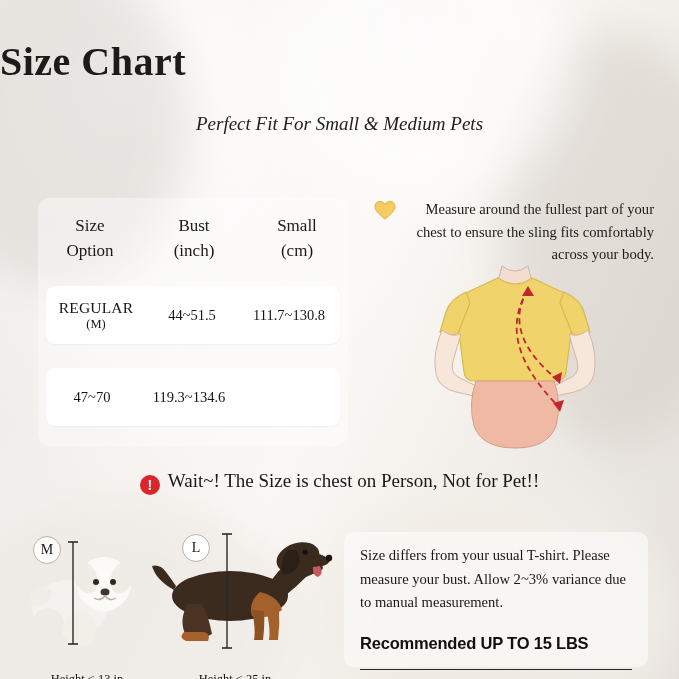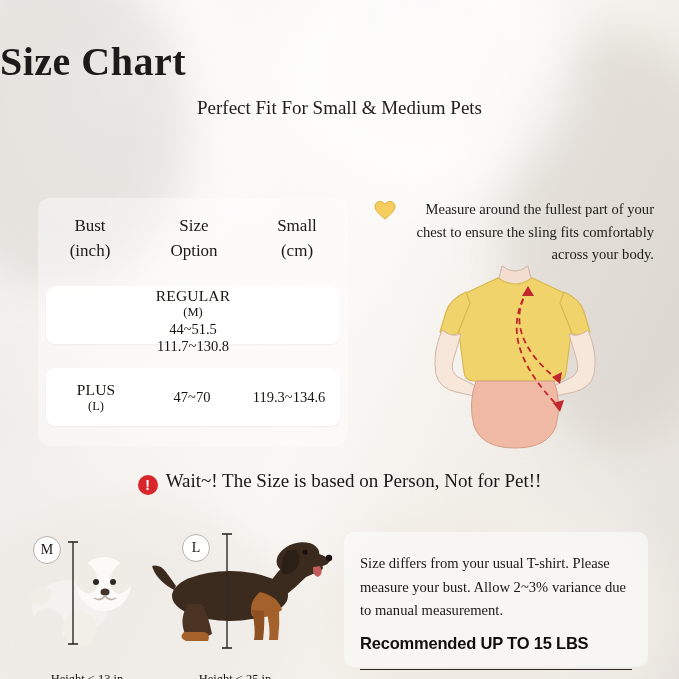--- a/index.html
+++ b/index.html
@@ -41,23 +41,24 @@
     font-family: "Liberation Serif", serif;
     font-weight: bold;
     font-size: 40px;
     letter-spacing: .5px;
     color: #1d1b1a;
     margin-top: 38px;
   }
   .subtitle {
     text-align: center;
     font-family: "Liberation Serif", serif;
+    font-style: italic;
     font-size: 19px;
     color: #23201e;
-    margin-top: 12px;
+    margin-top: 28px;
   }
 
   
   .table-card {
     position: absolute;
     left: 38px;
     top: 160px;
     width: 310px;
     height: 248px;
     background: rgba(255,255,255,0.42);
@@ -81,21 +82,21 @@
     position: absolute;
     left: 8px;
     width: 294px;
     height: 58px;
     background: rgba(255,255,255,0.92);
     border-radius: 9px;
     display: flex;
     align-items: center;
     box-shadow: 0 1px 2px rgba(0,0,0,.05);
   }
-  .row-1 { top: 88px; flex-direction: column; }
+  .row-1 { top: 88px; }
   .row-2 { top: 170px; }
   .cell {
     text-align: center;
     font-size: 15px;
     color: #17150f;
   }
   .cell-name { width: 100px; line-height: 1.25; }
   .cell-name .big { font-size: 15.5px; letter-spacing: .2px; }
   .cell-name .small { font-size: 12.5px; }
   .cell-inch { width: 92px; font-size: 14.5px; }
@@ -191,21 +192,20 @@
     border-radius: 10px;
   }
   .info-text {
     position: absolute;
     left: 360px;
     top: 506px;
     width: 276px;
     font-size: 14.6px;
     line-height: 1.62;
     color: #191715;
-    margin-top: 8px;
   }
   .rec {
     position: absolute;
     left: 360px;
     top: 596px;
     width: 272px;
     font-family: "Liberation Sans", sans-serif;
     font-weight: bold;
     font-size: 16.5px;
     letter-spacing: -0.2px;
@@ -226,48 +226,44 @@
   <div class="bg-blob blob-e"></div>
   <div class="bg-blob blob-f"></div>
 
   <div class="content">
 
     <div class="title">Size Chart</div>
     <div class="subtitle">Perfect Fit For Small &amp; Medium Pets</div>
 
     <div class="table-card">
       <div class="thead">
+        <div class="th th-size">
+          <div>Size</div>
+          <div>Option</div>
+        </div>
         <div class="th th-bust">
           <div>Bust</div>
           <div>(inch)</div>
-        </div>
-        <div class="th th-size">
-          <div>Size</div>
-          <div>Option</div>
         </div>
         <div class="th th-cm">
           <div>Small</div>
           <div>(cm)</div>
         </div>
       </div>
 
       <div class="row-card row-1">
         <div class="cell cell-name">
           <div class="big">REGULAR</div>
           <div class="small">(M)</div>
         </div>
         <div class="cell cell-inch">44~51.5</div>
         <div class="cell cell-cm">111.7~130.8</div>
       </div>
 
       <div class="row-card row-2">
-        <div class="cell cell-name">
-          <div class="big">PLUS</div>
-          <div class="small">(L)</div>
-        </div>
         <div class="cell cell-inch">47~70</div>
         <div class="cell cell-cm">119.3~134.6</div>
       </div>
     </div>
 
     <div class="heart">
       <svg width="22" height="20" viewBox="0 0 24 22" aria-hidden="true">
         <path d="M12 21 C4 14.5 1 11 1 7.2 C1 3.8 3.6 1.5 6.5 1.5 C8.6 1.5 10.6 2.7 12 4.8 C13.4 2.7 15.4 1.5 17.5 1.5 C20.4 1.5 23 3.8 23 7.2 C23 11 20 14.5 12 21 Z" fill="#f5cc5e" stroke="#d8ae3e" stroke-width="1"></path>
       </svg>
     </div>
@@ -295,21 +291,21 @@
         <path d="M138 30 C 120 58, 130 90, 168 120" fill="none" stroke="#c0272d" stroke-width="1.8" stroke-dasharray="6 4"></path>
         <path d="M138 30 C 118 62, 122 100, 170 148" fill="none" stroke="#c0272d" stroke-width="1.8" stroke-dasharray="6 4"></path>
 
         <path d="M138 26 l-6 10 l12 0 Z" fill="#c0272d"></path>
         <path d="M170 152 l-7 -9 l11 -3 Z" fill="#c0272d"></path>
         <path d="M170 124 l-8 -7 l10 -5 Z" fill="#c0272d"></path>
       </svg>
     </div>
 
     <div class="warn">
-      <span class="warn-ico">!</span><span>Wait~!  The Size is based on Person, Not for Pet!!</span>
+      <span class="warn-ico">!</span><span>Wait~!  The Size is chest on Person, Not for Pet!!</span>
     </div>
 
     <div class="pets">
 
       <svg style="position:absolute;left:18px;top:26px;" width="130" height="120" viewBox="0 0 130 120" aria-hidden="true">
         <ellipse cx="52" cy="74" rx="38" ry="28" fill="#f4f2ee"></ellipse>
         <ellipse cx="30" cy="92" rx="16" ry="18" fill="#eeebe6"></ellipse>
         <ellipse cx="62" cy="95" rx="16" ry="18" fill="#f2efe9"></ellipse>
         <circle cx="86" cy="50" r="27" fill="#fbfaf7"></circle>
         <ellipse cx="68" cy="44" rx="11" ry="16" fill="#efece6" transform="rotate(-20 68 44)"></ellipse>

